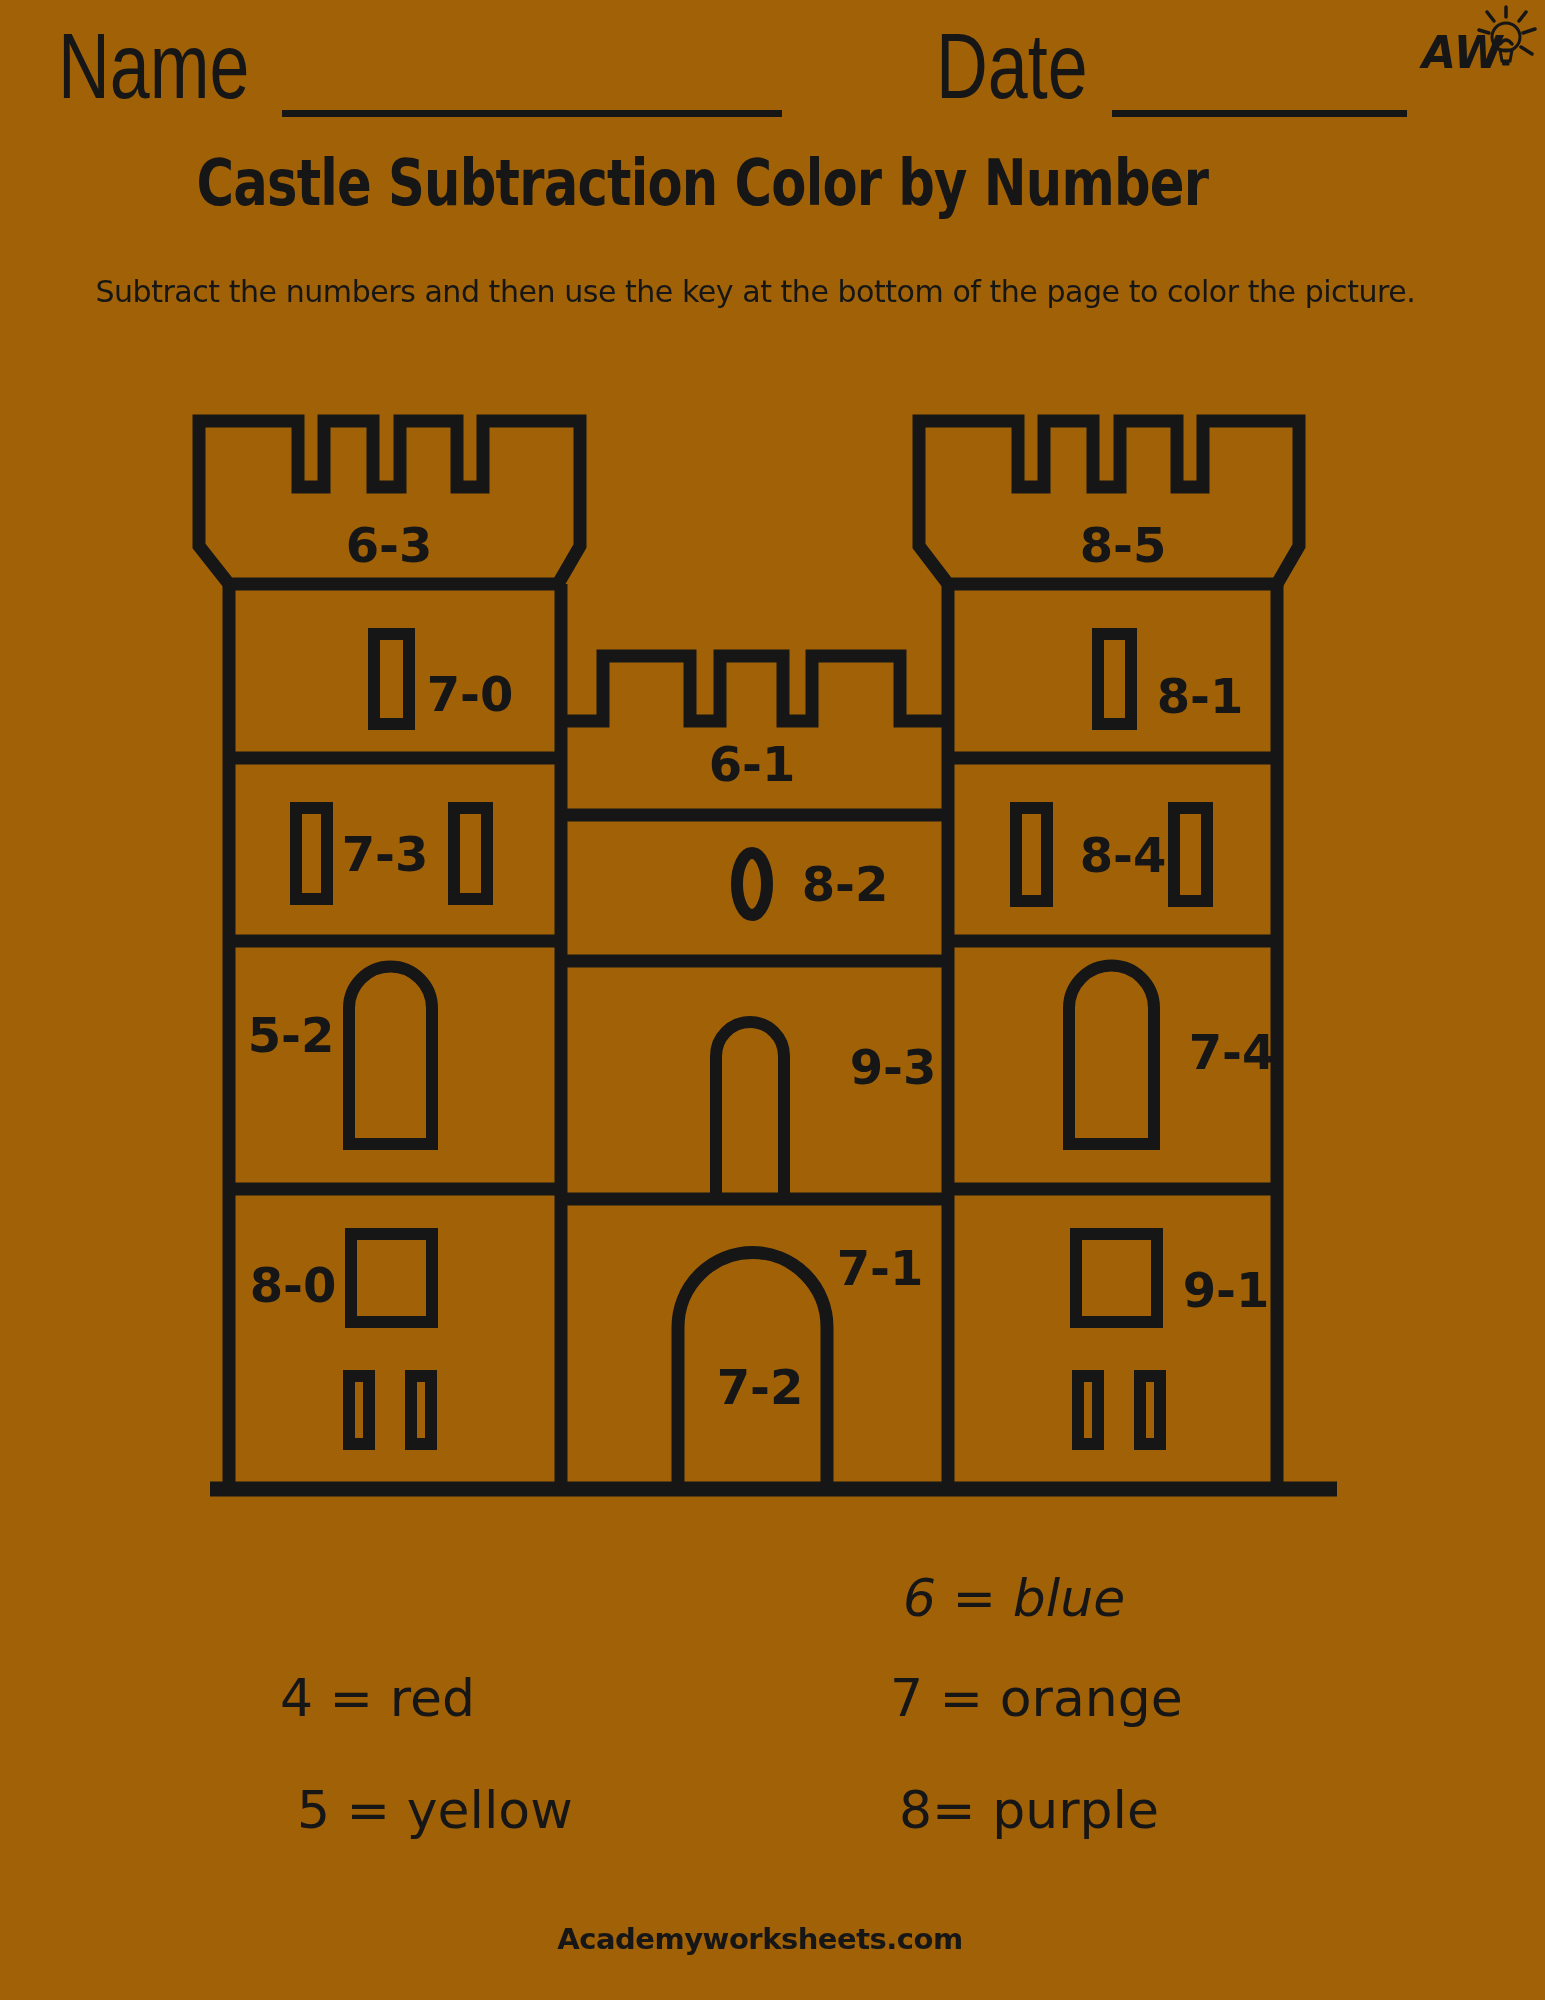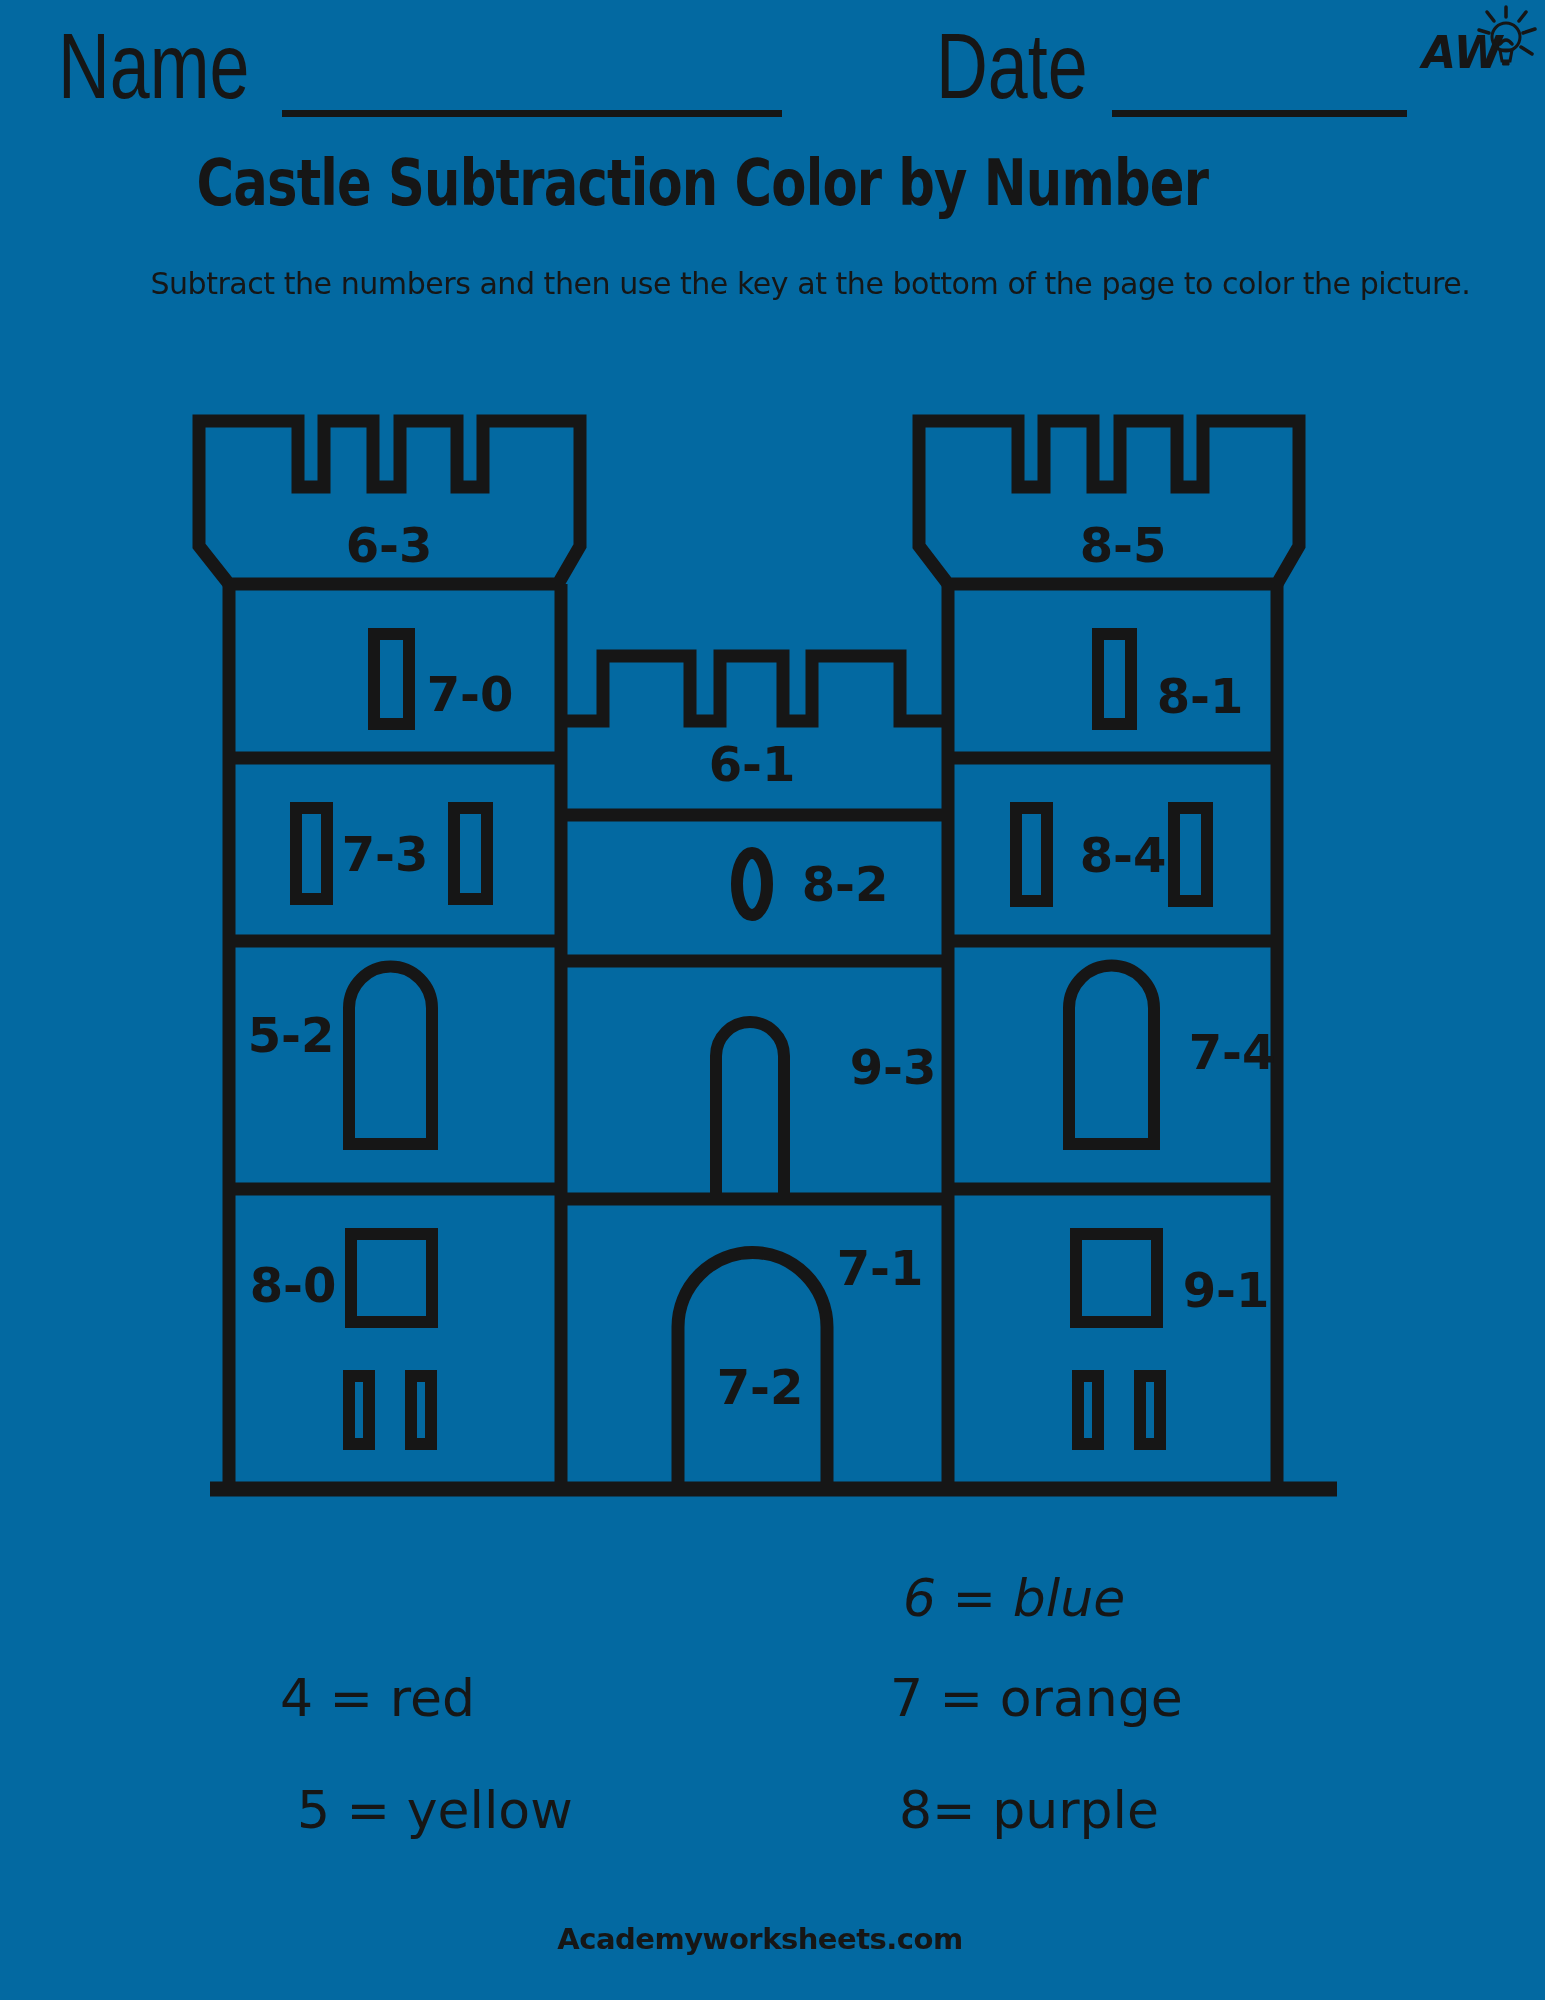--- a/index.html
+++ b/index.html
@@ -1,19 +1,19 @@
 <!DOCTYPE html>
 <html><head>
 <meta charset="utf-8">
 <style>
   html,body{margin:0;padding:0;background:#888;}
   .page{
     position:relative;
     width:1545px;height:2000px;
-    background:#0369a1;
+    background:#a16207;
     overflow:hidden;
     font-family:"DejaVu Sans", sans-serif;
     color:#161616;
   }
   
   .hdr-label{
     position:absolute;
     font-family:"Liberation Sans", sans-serif;
     font-size:92px;line-height:1;font-weight:400;
     transform:scaleX(0.78);transform-origin:left top;
@@ -26,21 +26,21 @@
     font-family:"DejaVu Sans", sans-serif;
     font-weight:bold;font-style:italic;font-size:44px;fill:#161616;
   }
   
   .title-wrap{position:absolute;left:70px;top:151px;width:1475px;white-space:nowrap;}
   .title-wrap span{
     display:inline-block;
     font-weight:bold;font-size:64px;line-height:1;letter-spacing:-1px;
     transform:scaleX(0.80);
   }
-  .instr-wrap{position:absolute;left:75px;top:268px;width:1470px;text-align:center;white-space:nowrap;}
+  .instr-wrap{position:absolute;left:75px;top:276px;width:1470px;white-space:nowrap;}
   .instr-wrap span{
     display:inline-block;font-size:31px;line-height:1;letter-spacing:-0.5px;
     transform:scaleX(0.97);
   }
   
   .castle{position:absolute;left:0;top:0;width:1545px;height:2000px;}
   .castle .ln{fill:none;stroke:#161616;stroke-width:13;stroke-linejoin:miter;stroke-linecap:butt;}
   .castle .win{fill:none;stroke:#161616;stroke-width:12;stroke-linejoin:miter;}
   .castle .ground{fill:none;stroke:#161616;stroke-width:15;stroke-linecap:butt;}
   .castle text.num{

